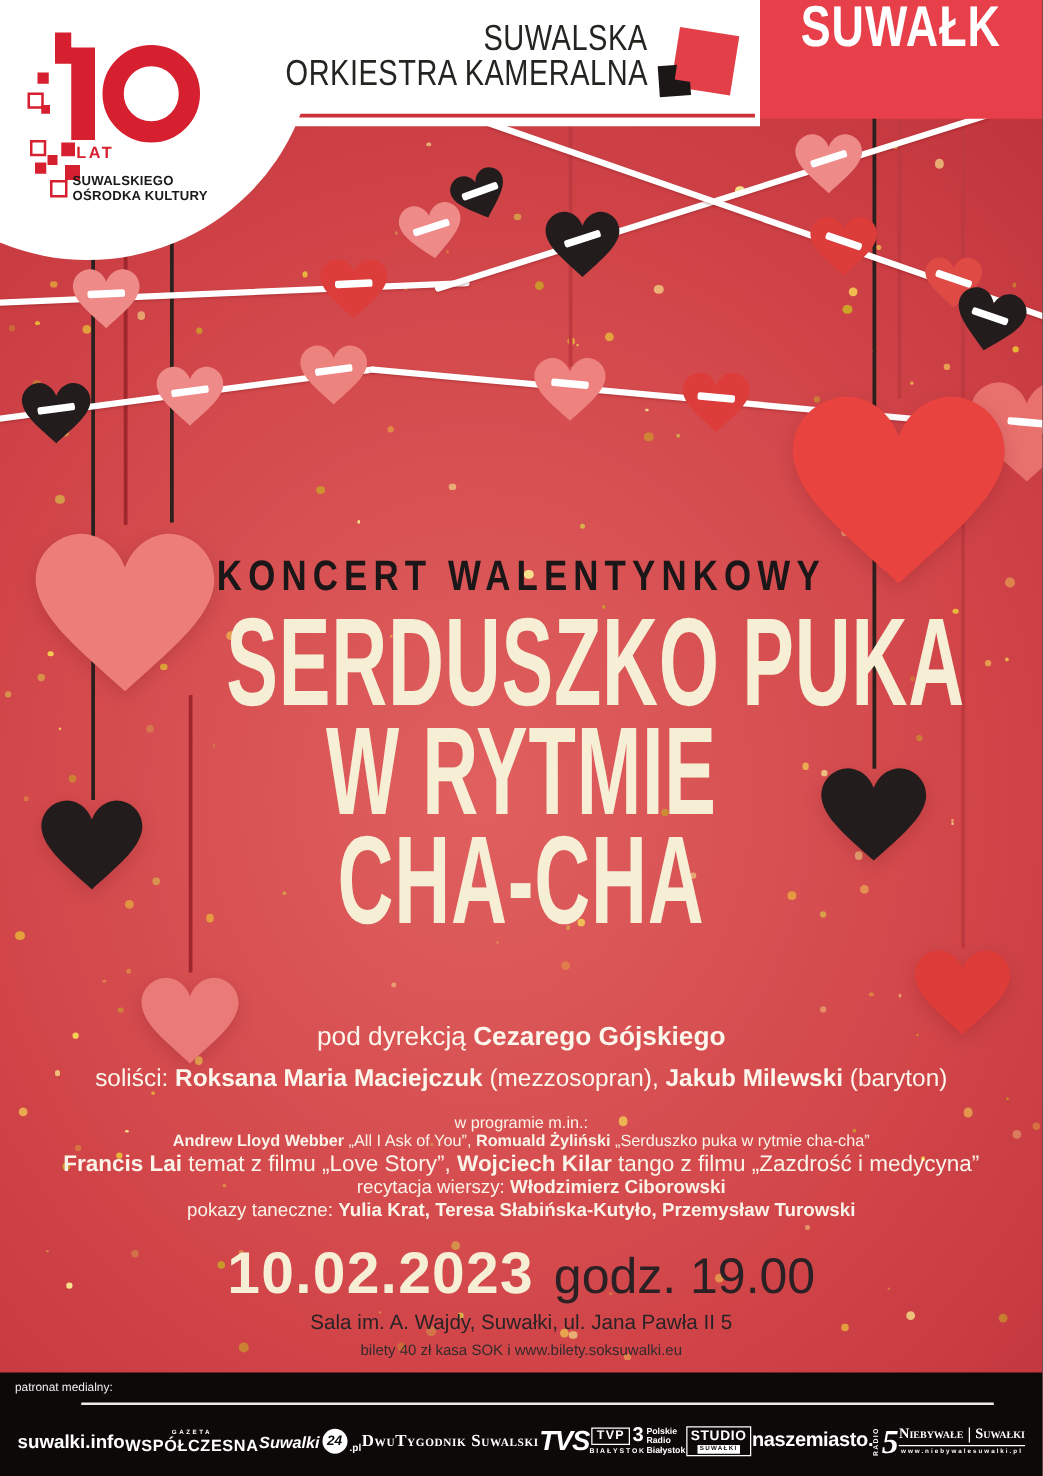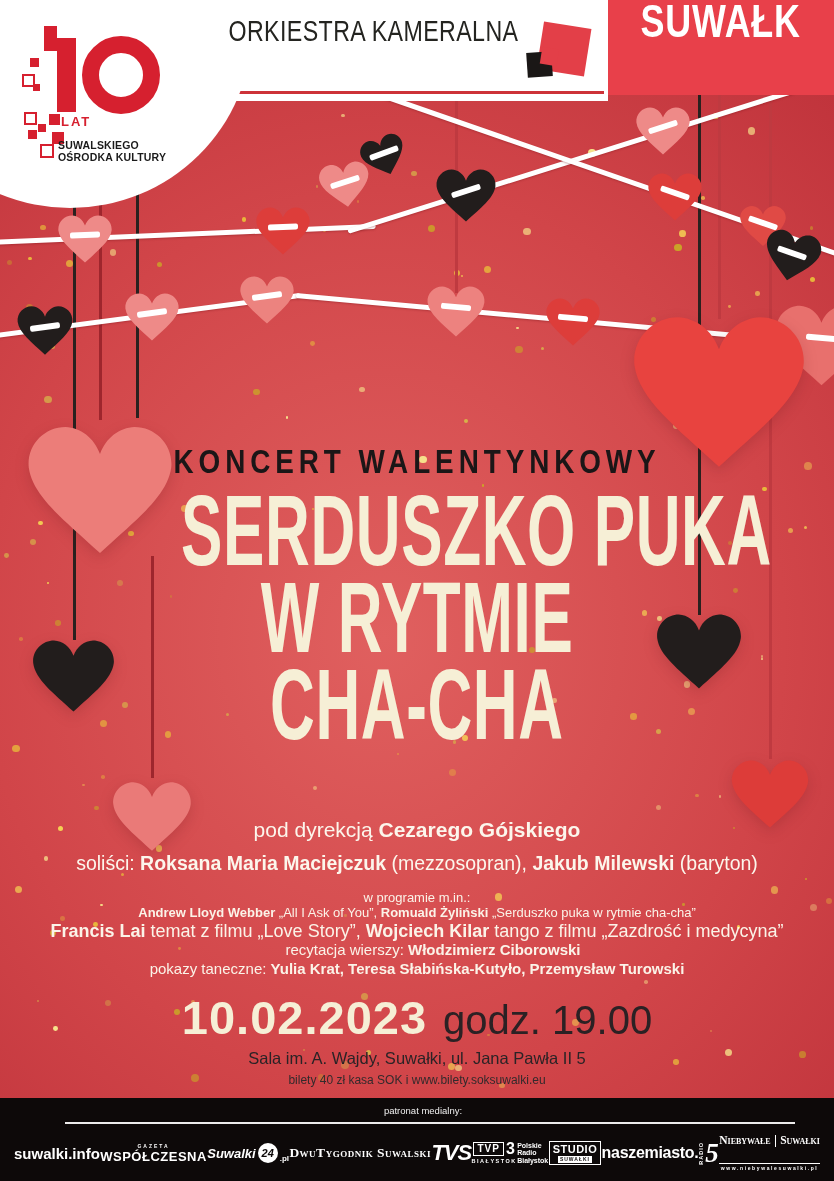--- a/index.html
+++ b/index.html
@@ -48,21 +48,21 @@
   .rline{top:941px;font-size:15px;color:#fbf3e8;padding-left:32px;}
   .dline{top:960px;font-size:15px;color:#fbf3e8;}
   .txt b{font-weight:700;}
   .daterow{top:990px;display:flex;justify-content:center;align-items:baseline;gap:16px;z-index:6;left:0;right:0;}
   .date{font-size:47px;font-weight:700;color:#f6efd6;letter-spacing:1px;}
   .time{font-size:40px;font-weight:400;color:#2b2124;}
   .venue{top:1049px;font-size:16.5px;font-weight:500;color:#2a2326;}
   .tickets{top:1073px;font-size:12px;font-weight:500;color:#332a2c;}
   
   .footer{position:absolute;left:0;bottom:0;width:834px;height:83px;background:#0d0909;z-index:12;color:#fff;}
-  .pm{position:absolute;left:12px;right:0;top:7px;text-align:center;font-size:9.5px;color:#efefef;}
+  .pm{position:absolute;left:12px;right:0;top:7px;text-align:left;font-size:9.5px;color:#efefef;}
   .pm-line{position:absolute;left:65px;top:24px;width:730px;height:1.5px;background:#fff;opacity:.92;}
   .logos{position:absolute;left:14px;right:14px;top:33px;height:44px;display:flex;align-items:center;justify-content:space-between;}
   .lg{display:flex;flex-direction:column;align-items:center;line-height:1;}
   .lg-si{font-size:15px;font-weight:800;}
   .wsp-s{font-size:5px;letter-spacing:2px;font-weight:700;margin-bottom:1px;}
   .wsp{font-size:13px;font-weight:800;letter-spacing:.5px;}
   .s24{flex-direction:row;align-items:center;gap:2px;}
   .s24-n{font-size:13px;font-weight:700;font-style:italic;}
   .s24-b{width:20px;height:20px;background:#fff;color:#0d0909;border-radius:50%;display:inline-flex;align-items:center;justify-content:center;font-size:11px;font-weight:800;font-style:italic;}
   .s24-t{font-size:8px;font-weight:700;align-self:flex-end;}
@@ -74,21 +74,21 @@
   .tvp-c{font-size:5.5px;letter-spacing:1.5px;font-weight:700;margin-top:2px;}
   .pr{align-items:flex-start;}
   .pr div{font-size:7px;font-weight:700;line-height:7.5px;}
   .studio{border:1.5px solid #fff;padding:2px 3px 1px;}
   .studio-n{font-size:11px;font-weight:800;letter-spacing:.5px;}
   .studio-c{background:#fff;color:#0d0909;font-size:5px;font-weight:800;letter-spacing:1px;padding:1px 2px;margin-top:1px;}
   .nm{font-size:16px;font-weight:800;letter-spacing:-.3px;}
   .r5{flex-direction:row;align-items:center;gap:1px;}
   .r5-r{writing-mode:vertical-rl;transform:rotate(180deg);font-size:5.5px;font-weight:700;letter-spacing:1px;}
   .r5-5{font-family:"Liberation Serif",serif;font-style:italic;font-weight:700;font-size:27px;}
-  .nieb-row{display:flex;align-items:center;gap:4px;font-family:"Liberation Serif",serif;font-variant:small-caps;font-weight:700;font-size:11.5px;border-bottom:1px solid #fff;padding-bottom:16px;}
+  .nieb-row{display:flex;align-items:center;gap:4px;font-family:"Liberation Serif",serif;font-variant:small-caps;font-weight:700;font-size:11.5px;border-bottom:1px solid #fff;padding-bottom:2px;}
   .nieb-sep{width:1.5px;height:12px;background:#fff;}
   .nieb-url{font-size:5px;letter-spacing:1.6px;font-weight:700;margin-top:2px;}
 </style>
 </head>
 <body>
 
 <svg width="0" height="0" style="position:absolute">
   <symbol id="heart" viewBox="0 0 100 92">
     <path d="M50,88 C26,66 5,50 2.5,31 C1,16 13,4 27,4 C37,4.5 46,11 50,22 C54,11 63,4.5 73,4 C87,4 99,16 97.5,31 C95,50 74,66 50,88 Z"></path>
   </symbol>
@@ -321,20 +321,21 @@
       <use href="#heart"></use>
     </svg>
   <svg class="heart" style="left:730px;top:757px;fill:#dd3c39" width="80" height="74">
       <use href="#heart"></use>
     </svg>
 
   <div class="band">
       <div class="band-line"></div>
     </div>
   <div class="orgtext">
+    <div><span class="cx">SUWALSKA</span></div>
     <div><span class="cx">ORKIESTRA KAMERALNA</span></div>
   </div>
   <div class="sq" style="left:540px;top:25px;width:48px;height:48px;background:#e33f48;transform:rotate(9deg)"></div>
   <div class="sq" style="left:527px;top:52px;width:25px;height:25px;background:#1a1716;transform:rotate(-4deg)"></div>
   <div class="sq" style="left:541px;top:48px;width:17px;height:17px;background:#e33f48;transform:rotate(9deg)"></div>
 
   <div class="philbox">
     <div class="phil2"><span class="cx" style="--sx:.78">SUWAŁK</span></div>
   </div>
 

